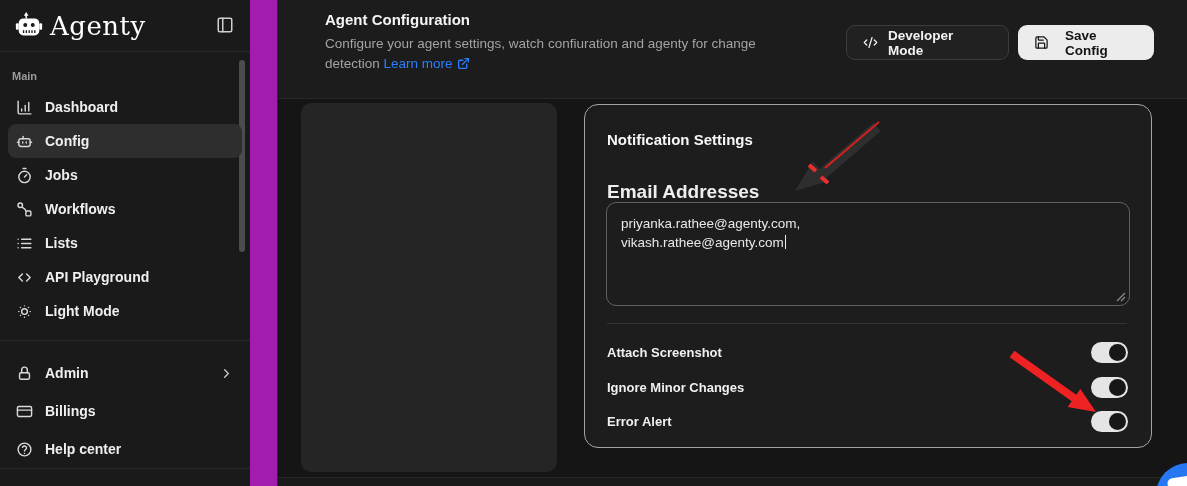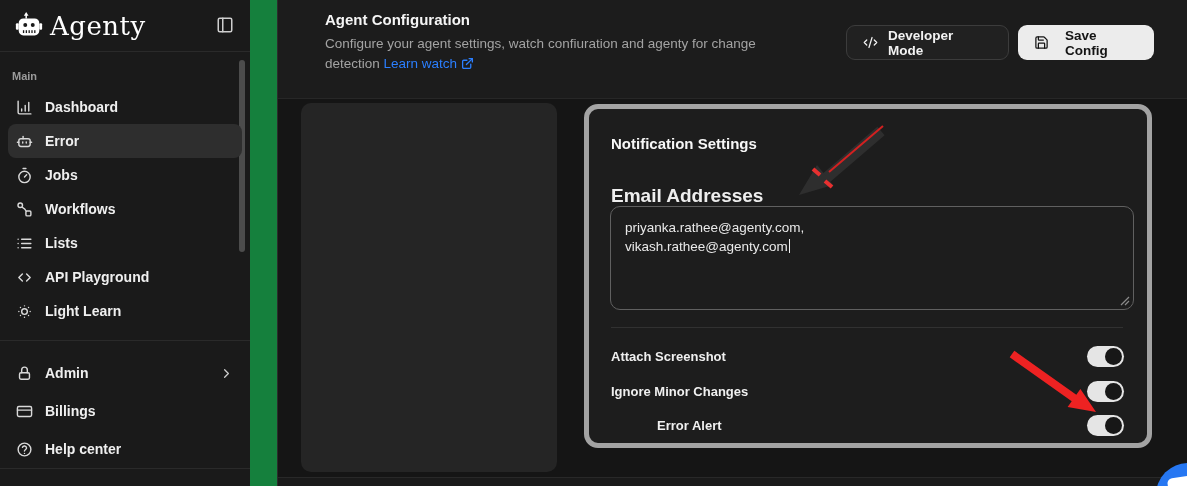--- a/index.html
+++ b/index.html
@@ -1,18 +1,18 @@
 <!DOCTYPE html>
 <html><head>
 <meta charset="utf-8">
 <style>
   * { margin:0; padding:0; box-sizing:border-box; }
   html,body { background:#060606; }
   body { font-family:"Liberation Sans", sans-serif; }
-  #app { position:relative; width:1187px; height:486px; overflow:hidden; background:#15803d; }
+  #app { position:relative; width:1187px; height:486px; overflow:hidden; background:#a21caf; }
 
   
   .sidebar { position:absolute; left:0; top:0; width:250px; height:486px; background:#1a1a1a; }
   .sidebar-header { position:relative; height:52px; border-bottom:1px solid #2a2a2a; display:flex; align-items:center; padding:0 14px 0 14px; }
   .logo-icon { width:30px; height:30px; margin-right:6px; flex:0 0 auto; }
   .logo-text { font-family:"DejaVu Serif", serif; font-size:26px; color:#ffffff; letter-spacing:0.5px; line-height:1; }
   .collapse-btn { margin-left:auto; width:20px; height:20px; color:#cfcfcf; cursor:pointer; }
   .collapse-btn svg { width:18px; height:18px; }
 
   .sb-scrollthumb { position:absolute; right:5px; top:60px; width:6px; height:192px; border-radius:3px; background:#4c4c4c; }
@@ -46,31 +46,31 @@
   .btn { position:absolute; top:25px; height:35px; display:flex; align-items:center; border-radius:9px; cursor:pointer; font-weight:700; font-size:13.5px; }
   .btn svg { width:15px; height:15px; }
   .btn-dev { left:568px; width:163px; background:#212121; border:1px solid #3c3c3c; color:#f2f2f2; padding:0 16px; gap:10px; }
   .btn-save { left:740px; width:136px; background:#ececec; color:#141414; padding:0 16px; gap:16px; }
 
   .content { position:absolute; left:0; top:99px; right:0; bottom:0; background:#151515; }
   .left-col { position:absolute; left:23px; top:4px; width:256px; height:369px; background:#252525; border-radius:10px; }
   .bottom-strip { position:absolute; left:0; right:0; top:378px; height:9px; background:#1a1a1a; border-top:1px solid #282828; }
 
   
-  .card { position:absolute; left:306px; top:5px; width:568px; height:344px; background:#1d1d1d; border:5px solid #a3a3a3; border-radius:14px; }
+  .card { position:absolute; left:306px; top:5px; width:568px; height:344px; background:#1d1d1d; border:1px solid #a3a3a3; border-radius:14px; }
   .card-title { position:absolute; left:22px; top:26px; font-size:15px; font-weight:700; color:#f7f7f7; }
   .email-label { position:absolute; left:22px; top:76px; font-size:19px; font-weight:700; color:#eeeeee; }
   .email-box { position:absolute; left:21px; top:97px; width:524px; height:104px; border:1px solid #606060; border-radius:10px; padding:11px 14px; cursor:text; }
   .email-line { font-size:13.5px; color:#e9e9e9; line-height:19px; white-space:nowrap; }
   .caret { display:inline-block; width:1.5px; height:14px; background:#f0f0f0; vertical-align:-2px; margin-left:1px; }
   .resize-handle { position:absolute; right:3px; bottom:3px; width:10px; height:10px; }
   .card-divider { position:absolute; left:22px; right:24px; top:218px; height:1px; background:#313131; }
 
   .toggle-row { position:absolute; left:22px; right:23px; height:22px; display:flex; align-items:center; justify-content:space-between; }
-  .tr-1 { top:236px; } .tr-2 { top:271px; } .tr-3 { top:305px;margin-left:46px; }
+  .tr-1 { top:236px; } .tr-2 { top:271px; } .tr-3 { top:305px; }
   .toggle-label { font-size:13px; font-weight:700; color:#f0f0f0; }
   .switch { position:relative; width:37px; height:21px; border-radius:11px; background:#e5e5e5; cursor:pointer; flex:0 0 auto; }
   .switch .knob { position:absolute; top:2px; right:2px; width:17px; height:17px; border-radius:50%; background:#171717; }
 
   
   .anno { position:absolute; pointer-events:none; }
   .anno-dark-arrow { left:204px; top:14px; width:96px; height:76px; }
   .red-arrow { left:726px; top:249px; width:100px; height:70px; }
 
   .chat-bubble { position:absolute; left:878px; top:364px; width:64px; height:64px; border-radius:50%; background:#2677f2; cursor:pointer; overflow:hidden; }
@@ -125,21 +125,21 @@
         <span class="icn">
             <svg viewBox="0 0 24 24" fill="none" stroke="currentColor" stroke-width="2" stroke-linecap="round" stroke-linejoin="round">
               <path d="M10 8V5"></path>
               <rect width="16" height="11" x="4" y="8" rx="3"></rect>
               <path d="M2 13h2"></path>
               <path d="M20 13h2"></path>
               <path d="M9.5 12.5v1.5"></path>
               <path d="M14.5 12.5v1.5"></path>
             </svg>
           </span>
-        <span class="lbl">Error</span>
+        <span class="lbl">Config</span>
       </div>
       <div class="sb-item">
         <span class="icn">
             <svg viewBox="0 0 24 24" fill="none" stroke="currentColor" stroke-width="2" stroke-linecap="round" stroke-linejoin="round">
               <line x1="10" y1="2" x2="14" y2="2"></line>
               <line x1="12" y1="14" x2="15" y2="11"></line>
               <circle cx="12" cy="14" r="8"></circle>
             </svg>
           </span>
         <span class="lbl">Jobs</span>
@@ -183,21 +183,21 @@
               <path d="M12 4h.01"></path>
               <path d="M20 12h.01"></path>
               <path d="M12 20h.01"></path>
               <path d="M4 12h.01"></path>
               <path d="M17.7 6.3h.01"></path>
               <path d="M17.7 17.7h.01"></path>
               <path d="M6.3 17.7h.01"></path>
               <path d="M6.3 6.3h.01"></path>
             </svg>
           </span>
-        <span class="lbl">Light Learn</span>
+        <span class="lbl">Light Mode</span>
       </div>
     </div>
 
     <div class="sb-divider sb-div-1"></div>
 
     <div class="sb-group2">
       <div class="sb-item">
         <span class="icn">
             <svg viewBox="0 0 24 24" fill="none" stroke="currentColor" stroke-width="2" stroke-linecap="round" stroke-linejoin="round">
               <rect x="5" y="11" width="14" height="9" rx="2"></rect>
@@ -236,21 +236,21 @@
   </div>
 
   <div class="main">
 
     <div class="topbar">
       <div class="tb-titleblock">
         <div class="tb-title">Agent Configuration</div>
         <div class="tb-sub">
           <span>Configure your agent settings, watch confiuration and agenty for change</span><br>
           <span>detection</span>
-          <span class="tb-link">Learn watch</span><span class="ext-icn"><svg viewBox="0 0 24 24" fill="none" stroke="currentColor" stroke-width="2.4" stroke-linecap="round" stroke-linejoin="round">
+          <span class="tb-link">Learn more</span><span class="ext-icn"><svg viewBox="0 0 24 24" fill="none" stroke="currentColor" stroke-width="2.4" stroke-linecap="round" stroke-linejoin="round">
                 <path d="M15 3h6v6"></path>
                 <path d="M10 14 21 3"></path>
                 <path d="M18 13v6a2 2 0 0 1-2 2H5a2 2 0 0 1-2-2V8a2 2 0 0 1 2-2h6"></path>
               </svg></span>
         </div>
       </div>
 
       <div class="btn btn-dev">
         <span style="display:flex;">
             <svg viewBox="0 0 24 24" fill="none" stroke="currentColor" stroke-width="2" stroke-linecap="round" stroke-linejoin="round">

